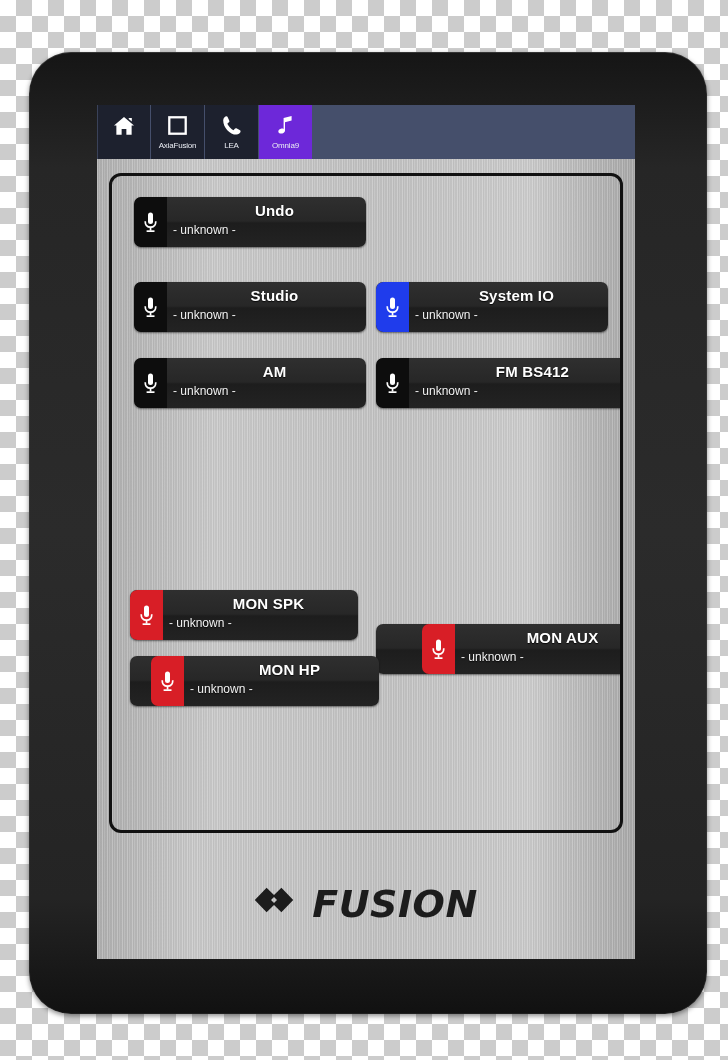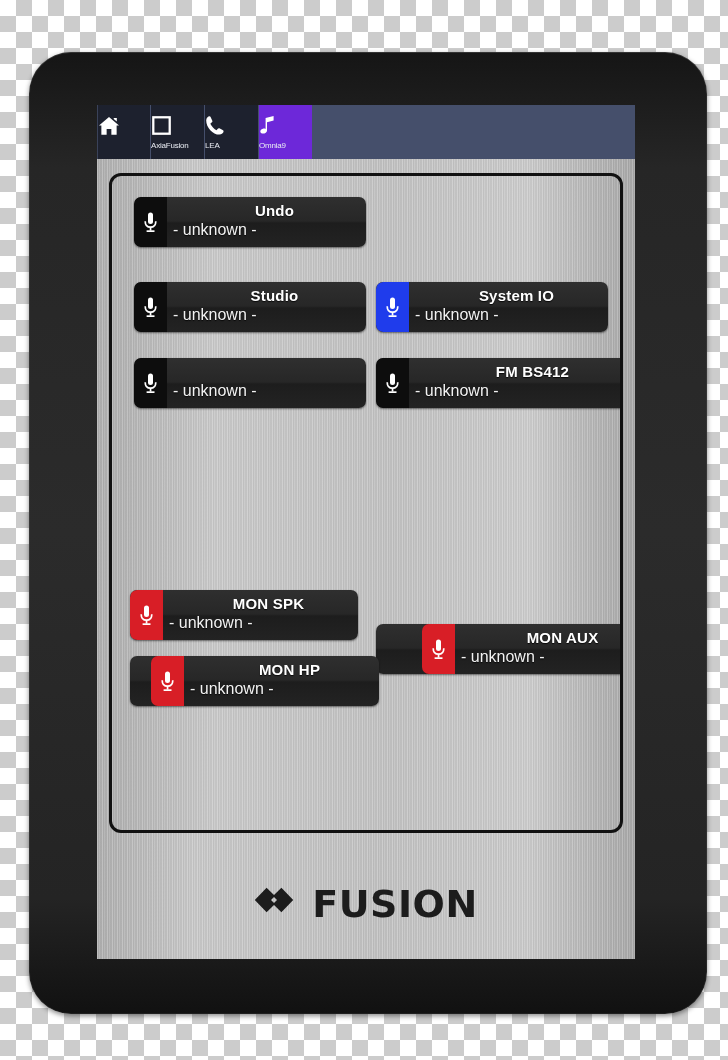--- a/index.html
+++ b/index.html
@@ -39,21 +39,21 @@
   
   .toolbar{
     position:relative;height:54px;width:100%;
     background:#454f6b;
     display:flex;align-items:stretch;
   }
   .tab{
     width:54px;flex:0 0 54px;
     background:#1d212e;
     border-right:1px solid #454f6b;
-    display:flex;flex-direction:column;align-items:flex-start;justify-content:flex-start;
+    display:flex;flex-direction:column;align-items:center;justify-content:flex-start;
     padding-top:7px;
     box-sizing:border-box;
     position:relative;
   }
   .tab.first{border-left:1px solid #3a4259;}
   .tab.selected{background:#6d28d9;}
   .tab .tab-ico{height:27px;display:flex;align-items:center;justify-content:center;color:#fff;}
   .tab .tab-ico svg{display:block;}
   .tab .tab-lbl{
     font-size:8px;color:#e9ecf3;line-height:9px;margin-top:2px;
@@ -107,30 +107,30 @@
   }
   .btn .title{
     position:absolute;left:16px;right:0;top:4px;
     text-align:center;color:#ffffff;
     font-size:15px;font-weight:bold;line-height:19px;
     letter-spacing:.2px;
     text-shadow:0 1px 1px rgba(0,0,0,.8);
   }
   .btn .sub{
     position:absolute;left:6px;top:25px;
-    color:#f2f2f2;font-size:16px;line-height:16px;
+    color:#f2f2f2;font-size:12px;line-height:16px;
     text-shadow:0 1px 1px rgba(0,0,0,.8);
   }
 
   
   .brand{
     position:absolute;left:0;top:690px;width:538px;height:110px;
     display:flex;align-items:center;justify-content:center;
   }
-  .brand .logo{display:flex;align-items:center;gap:17px;}
+  .brand .logo{display:flex;align-items:center;gap:17px;font-style:italic;}
   .brand .word{
     font-family:"DejaVu Sans", sans-serif;
     font-size:38px;font-weight:bold;color:#1c1c1c;
     letter-spacing:.5px;line-height:38px;
   }
 </style>
 </head>
 <body>
 
 <div class="device">
@@ -230,20 +230,21 @@
         <div class="btn" style="left:22px;top:182px;width:232px;">
           <span class="mic" style="background:#0d0d0d;">
             <svg width="15" height="23" viewBox="0 0 15 23">
               <rect x="5" y="1.5" width="5" height="11.5" rx="2.5" fill="#fff"></rect>
               <path d="M2.2 10.2 C2.2 14.3 4.6 16.2 7.5 16.2 C10.4 16.2 12.8 14.3 12.8 10.2" fill="none" stroke="#fff" stroke-width="1.7"></path>
               <rect x="6.7" y="16.0" width="1.7" height="3.6" fill="#fff"></rect>
               <rect x="3.6" y="19.3" width="7.9" height="1.7" fill="#fff"></rect>
             </svg>
           </span>
           <span class="txt">
+            <span class="title">AM</span>
             <span class="sub">- unknown -</span>
           </span>
         </div>
 
         <div class="btn" style="left:264px;top:182px;width:264px;">
           <span class="mic" style="background:#0d0d0d;">
             <svg width="15" height="23" viewBox="0 0 15 23">
               <rect x="5" y="1.5" width="5" height="11.5" rx="2.5" fill="#fff"></rect>
               <path d="M2.2 10.2 C2.2 14.3 4.6 16.2 7.5 16.2 C10.4 16.2 12.8 14.3 12.8 10.2" fill="none" stroke="#fff" stroke-width="1.7"></path>
               <rect x="6.7" y="16.0" width="1.7" height="3.6" fill="#fff"></rect>

